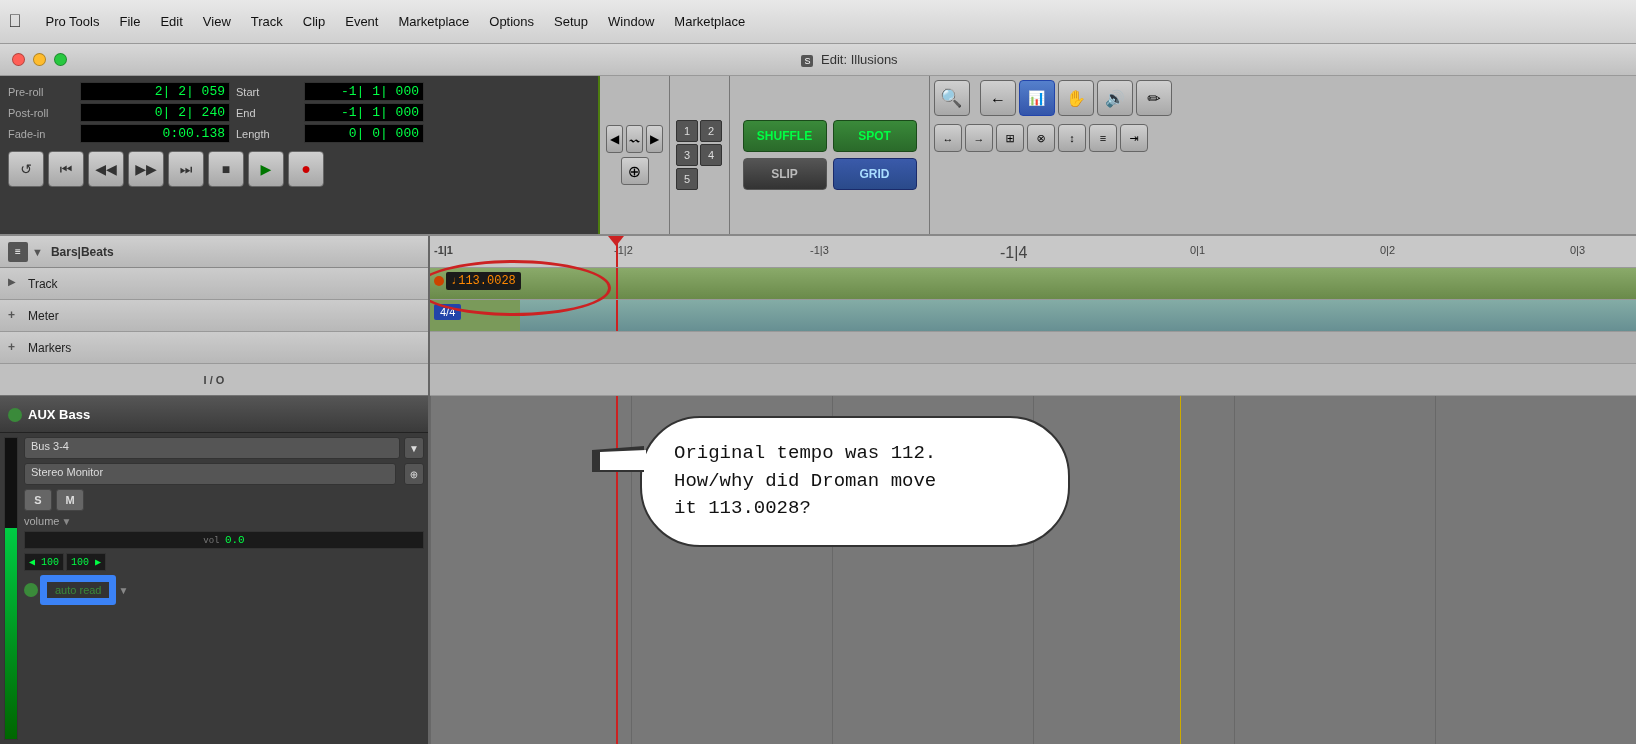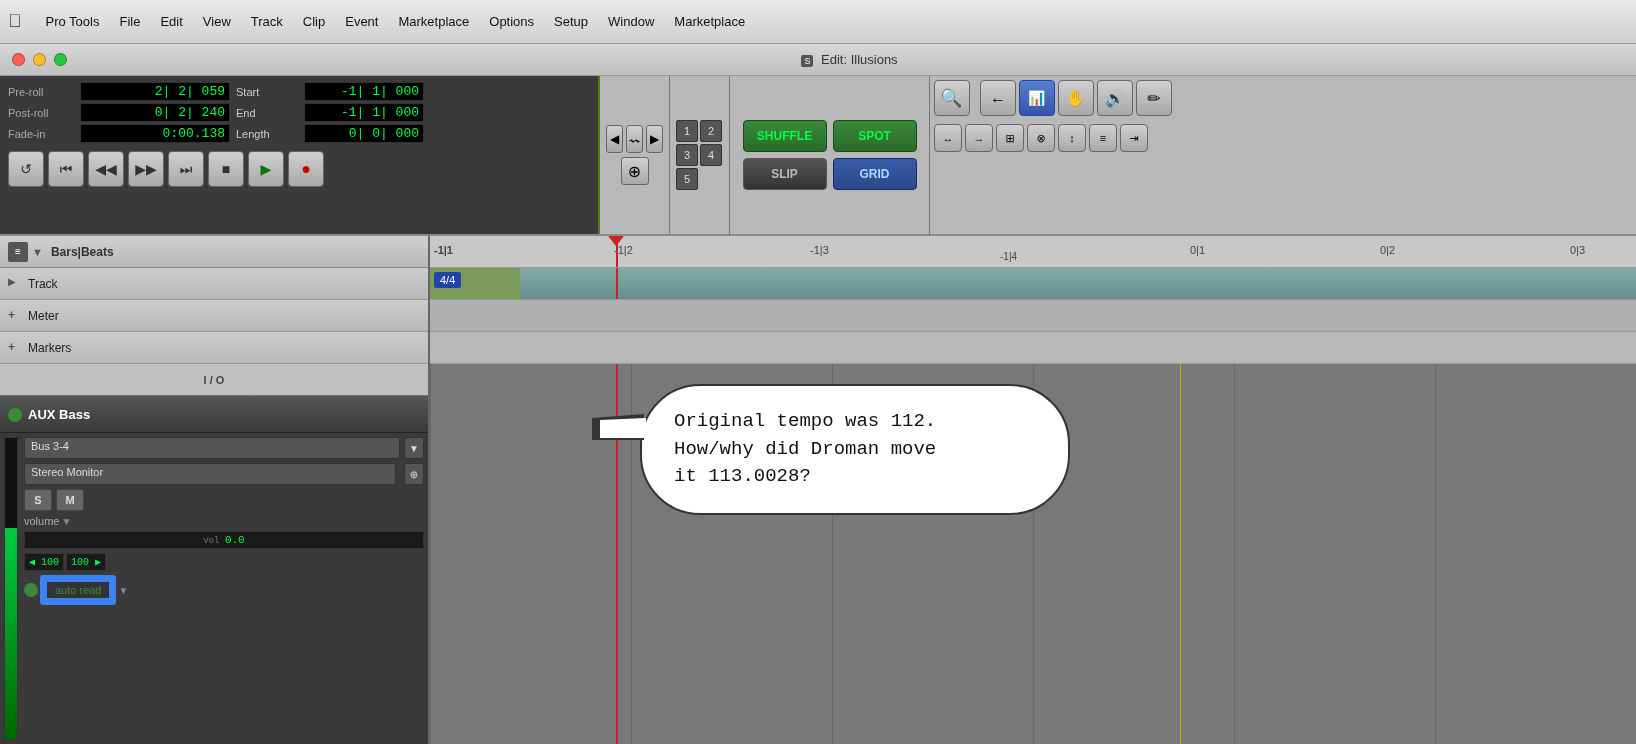--- a/index.html
+++ b/index.html
@@ -521,29 +521,44 @@
       </div>
     </div>
   </div>
 
   <div id="timeline-area" style="position:relative;">
 
     <div id="ruler" style="height:32px;background:#c8c8c8;border-bottom:1px solid #999;position:relative;overflow:hidden;">
       <div style="position:absolute;left:4px;top:8px;font-size:11px;color:#444;font-weight:bold;">-1|1</div>
       <div style="position:absolute;left:184px;top:8px;font-size:11px;color:#444;">-1|2</div>
       <div style="position:absolute;left:380px;top:8px;font-size:11px;color:#444;">-1|3</div>
-      <div style="position:absolute;left:570px;top:15px;font-size:10px;color:#444;">-1|4</div>
+      <div style="position:absolute;left:570px;top:8px;font-size:16px;color:#444;">-1|4</div>
       <div style="position:absolute;left:760px;top:8px;font-size:11px;color:#444;">0|1</div>
       <div style="position:absolute;left:950px;top:8px;font-size:11px;color:#444;">0|2</div>
       <div style="position:absolute;left:1140px;top:8px;font-size:11px;color:#444;">0|3</div>
 
       <div style="position:absolute;left:186px;top:0;width:2px;height:100%;background:#cc2222;"></div>
       <div style="position:absolute;left:178px;top:0;width:0;height:0;border-left:8px solid transparent;border-right:8px solid transparent;border-top:10px solid #cc2222;"></div>
     </div>
 
+    <div class="track-content-row" style="height:32px;position:relative;overflow:visible;background:linear-gradient(to bottom,#8aaa6a,#6a8a4a);">
+
+      <div style="position:absolute;left:-14px;top:-8px;width:195px;height:56px;border:3px solid #cc2222;border-radius:50%;pointer-events:none;z-index:10;"></div>
+
+      <div style="position:absolute;left:4px;top:4px;display:flex;align-items:center;gap:2px;z-index:5;">
+        <div style="width:10px;height:10px;background:#cc4400;border-radius:50%;"></div>
+        <div style="background:#1a1a1a;color:#ff8800;font-size:12px;padding:2px 5px;border-radius:2px;font-family:'Courier New',monospace;">
+          <span>♩</span><span>113.0028</span>
+        </div>
+      </div>
+
+      <div style="position:absolute;left:170px;top:0;right:0;bottom:0;background:linear-gradient(to bottom,#8aaa6a,#6a8a4a);"></div>
+
+      <div style="position:absolute;left:186px;top:0;width:2px;height:100%;background:#cc2222;z-index:6;"></div>
+    </div>
 
     <div class="track-content-row" style="height:32px;background:#7a9a5a;position:relative;">
       <div style="position:absolute;left:4px;top:4px;background:#2244aa;color:white;font-size:11px;padding:2px 6px;border-radius:2px;">4/4</div>
       <div style="position:absolute;left:186px;top:0;width:2px;height:100%;background:#cc2222;z-index:6;"></div>
 
       <div style="position:absolute;left:90px;top:0;right:0;bottom:0;background:linear-gradient(to bottom,#8ab8d8,#5a88b8);opacity:0.6;"></div>
     </div>
 
     <div class="track-content-row" style="height:32px;background:#b0b0b0;">
     </div>

